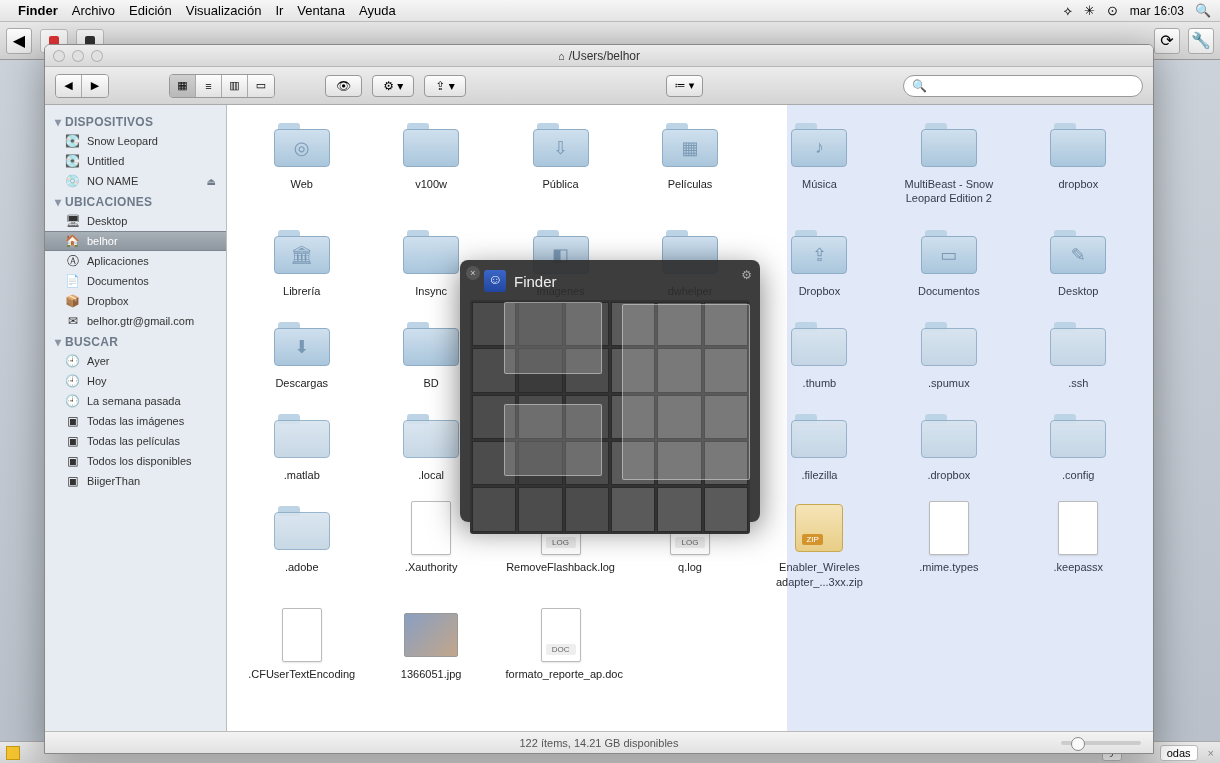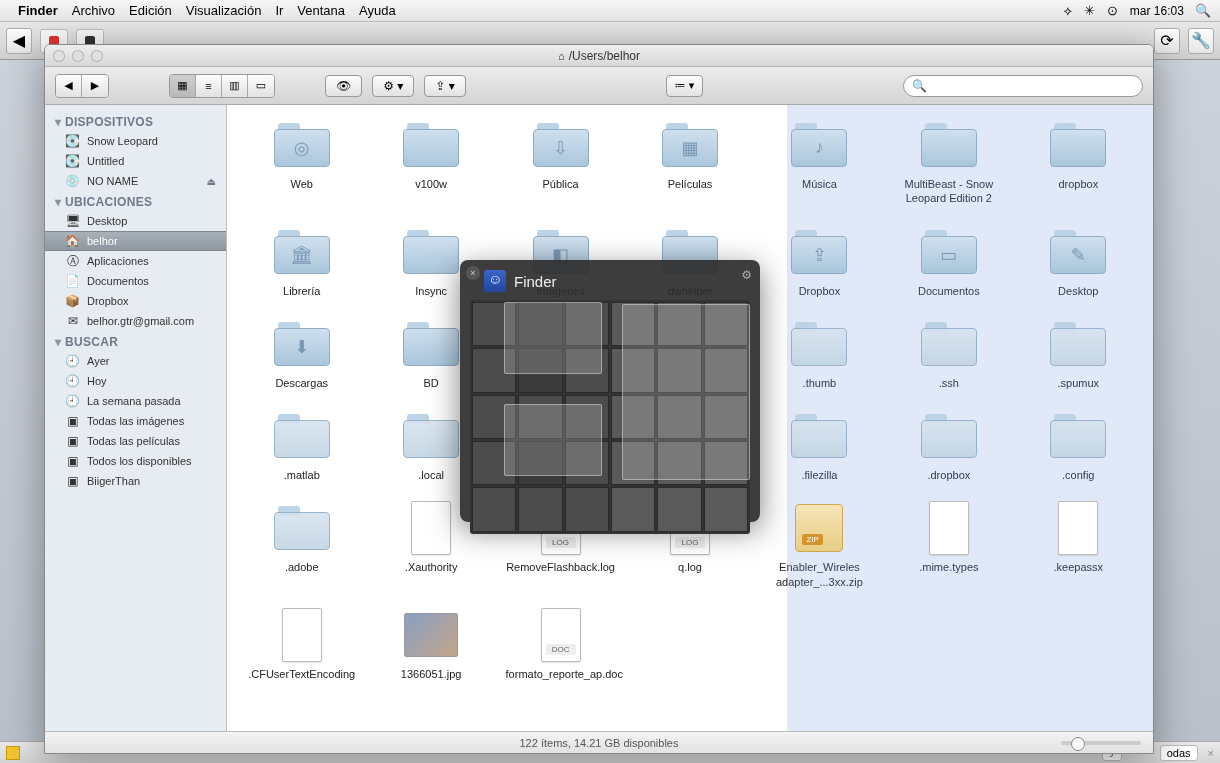--- a/index.html
+++ b/index.html
@@ -382,27 +382,27 @@
           <div class="file-item">
             <div class="thumb">
               <div class="folder dim"></div>
             </div>
             <div class="label">.thumb</div>
           </div>
           <div class="file-item">
             <div class="thumb">
               <div class="folder dim"></div>
             </div>
+            <div class="label">.spumux</div>
+          </div>
+          <div class="file-item">
+            <div class="thumb">
+              <div class="folder dim"></div>
+            </div>
             <div class="label">.ssh</div>
-          </div>
-          <div class="file-item">
-            <div class="thumb">
-              <div class="folder dim"></div>
-            </div>
-            <div class="label">.spumux</div>
           </div>
           <div class="file-item">
             <div class="thumb">
               <div class="folder dim"></div>
             </div>
             <div class="label">.matlab</div>
           </div>
           <div class="file-item">
             <div class="thumb">
               <div class="folder dim"></div>

